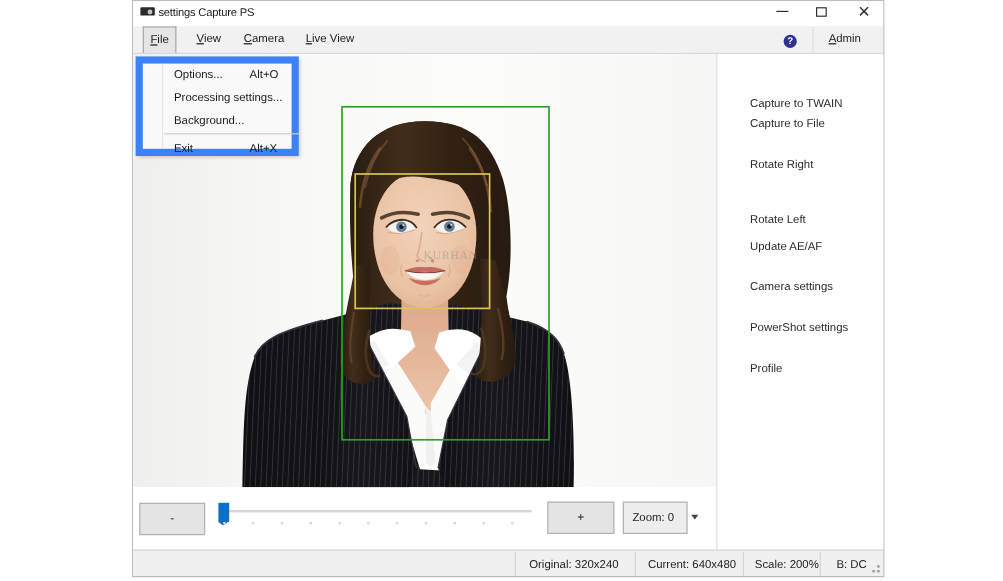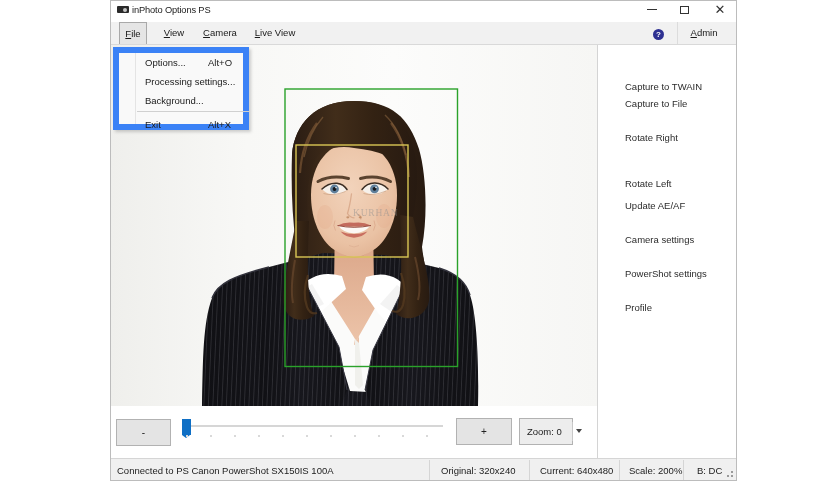--- a/index.html
+++ b/index.html
@@ -56,21 +56,21 @@
   .dd-gutter { position:absolute; left:16px; top:0; width:1px; height:100%; background:#e4e4e4; }
   .dd-item { position:absolute; left:26px; }
   .dd-accel { position:absolute; left:89px; }
   .dd-sep { position:absolute; left:18px; top:58px; width:112px; height:1px; background:#d0d0d0; }
 </style>
 </head>
 <body>
 <div class="win">
   <div class="titlebar">
     <div class="appicon"></div>
-    <div class="title">inPhoto Options PS</div>
+    <div class="title">settings Capture PS</div>
     <div class="tb-min"></div>
     <div class="tb-max"></div>
     <div class="tb-close">✕</div>
   </div>
   <div class="menubar">
     <div class="mi mi-file"><u>F</u>ile</div>
     <div class="mi mi-view"><u>V</u>iew</div>
     <div class="mi mi-camera"><u>C</u>amera</div>
     <div class="mi mi-live"><u>L</u>ive View</div>
     <div class="helpicon">?</div>
@@ -225,21 +225,20 @@
       <div class="tick" style="left:96px"></div>
       <div class="tick" style="left:120px"></div>
       <div class="tick" style="left:144px"></div>
       <div class="tick" style="left:168px"></div>
       <div class="tick" style="left:192px"></div>
       <div class="tick" style="left:216px"></div>
       <div class="tick" style="left:240px"></div>
     </div>
   </div>
   <div class="statusbar">
-    <div class="st" style="left:6px">Connected to PS Canon PowerShot SX150IS 100A</div>
     <div class="stsep" style="left:318px"></div>
     <div class="st" style="left:330px">Original: 320x240</div>
     <div class="stsep" style="left:418px"></div>
     <div class="st" style="left:429px">Current: 640x480</div>
     <div class="stsep" style="left:508px"></div>
     <div class="st" style="left:518px">Scale: 200%</div>
     <div class="stsep" style="left:572px"></div>
     <div class="st" style="left:586px">B: DC</div>
     <svg class="grip" viewBox="0 0 10 10">
         <g fill="#9a9a9a">

